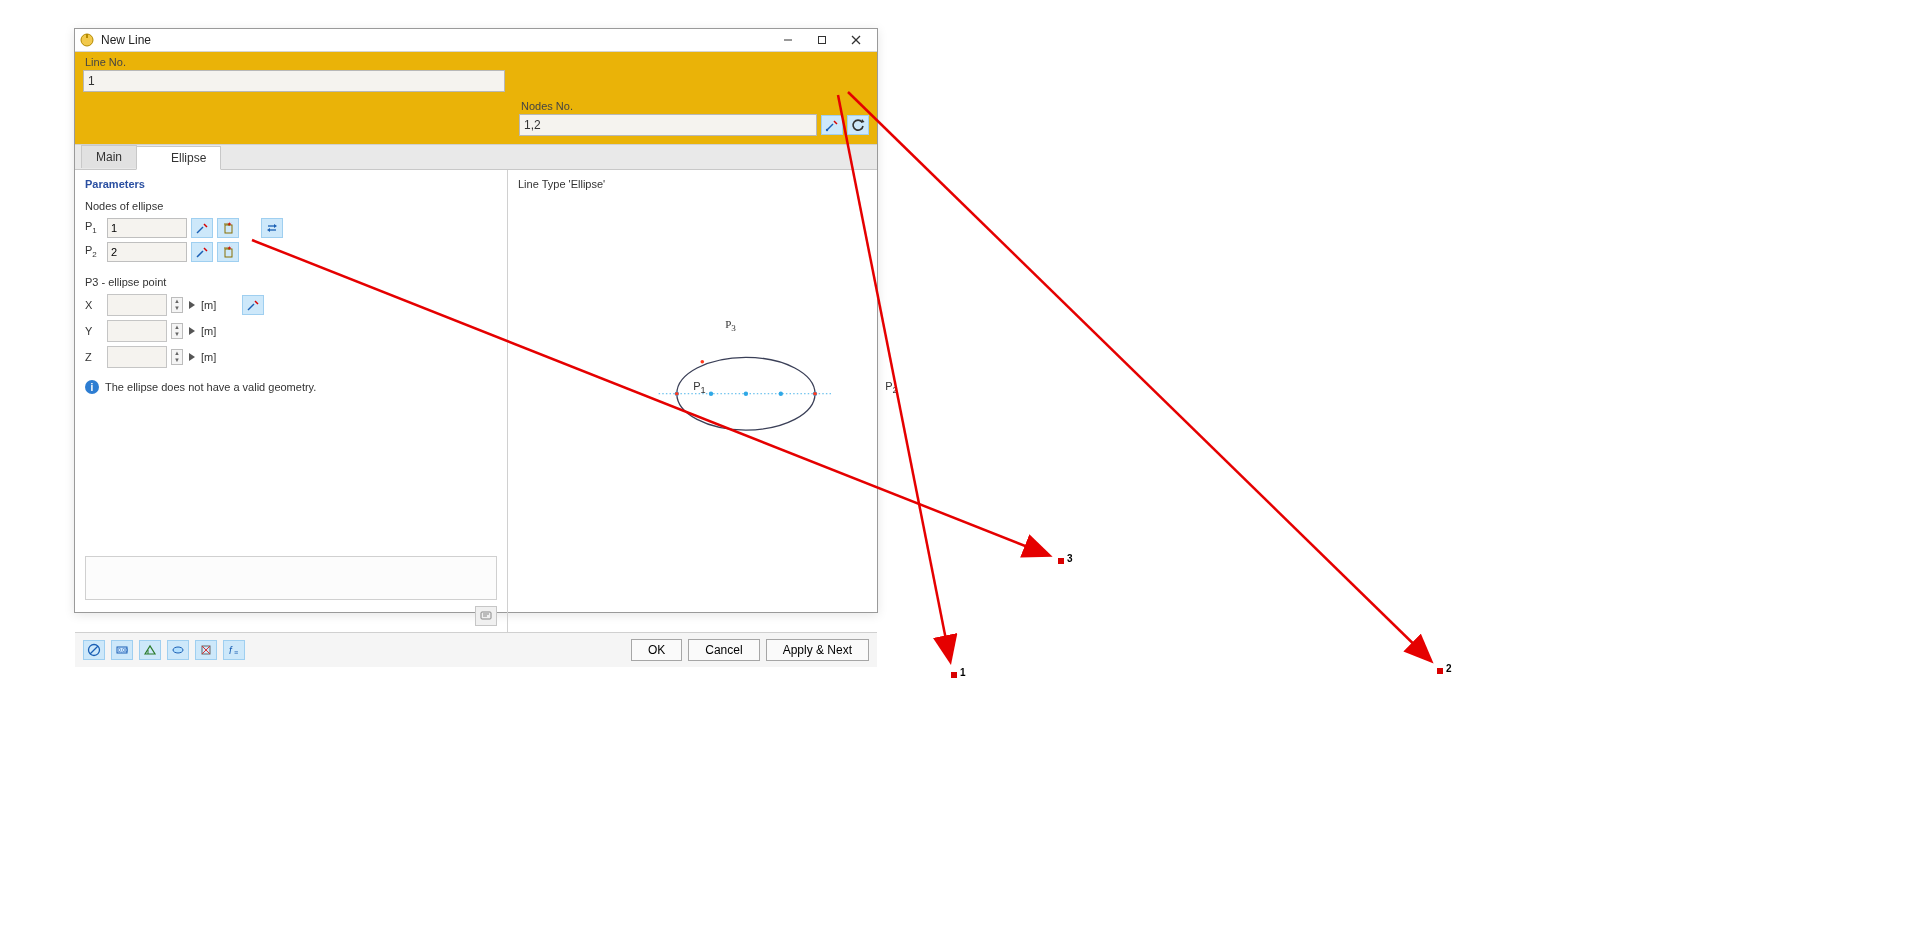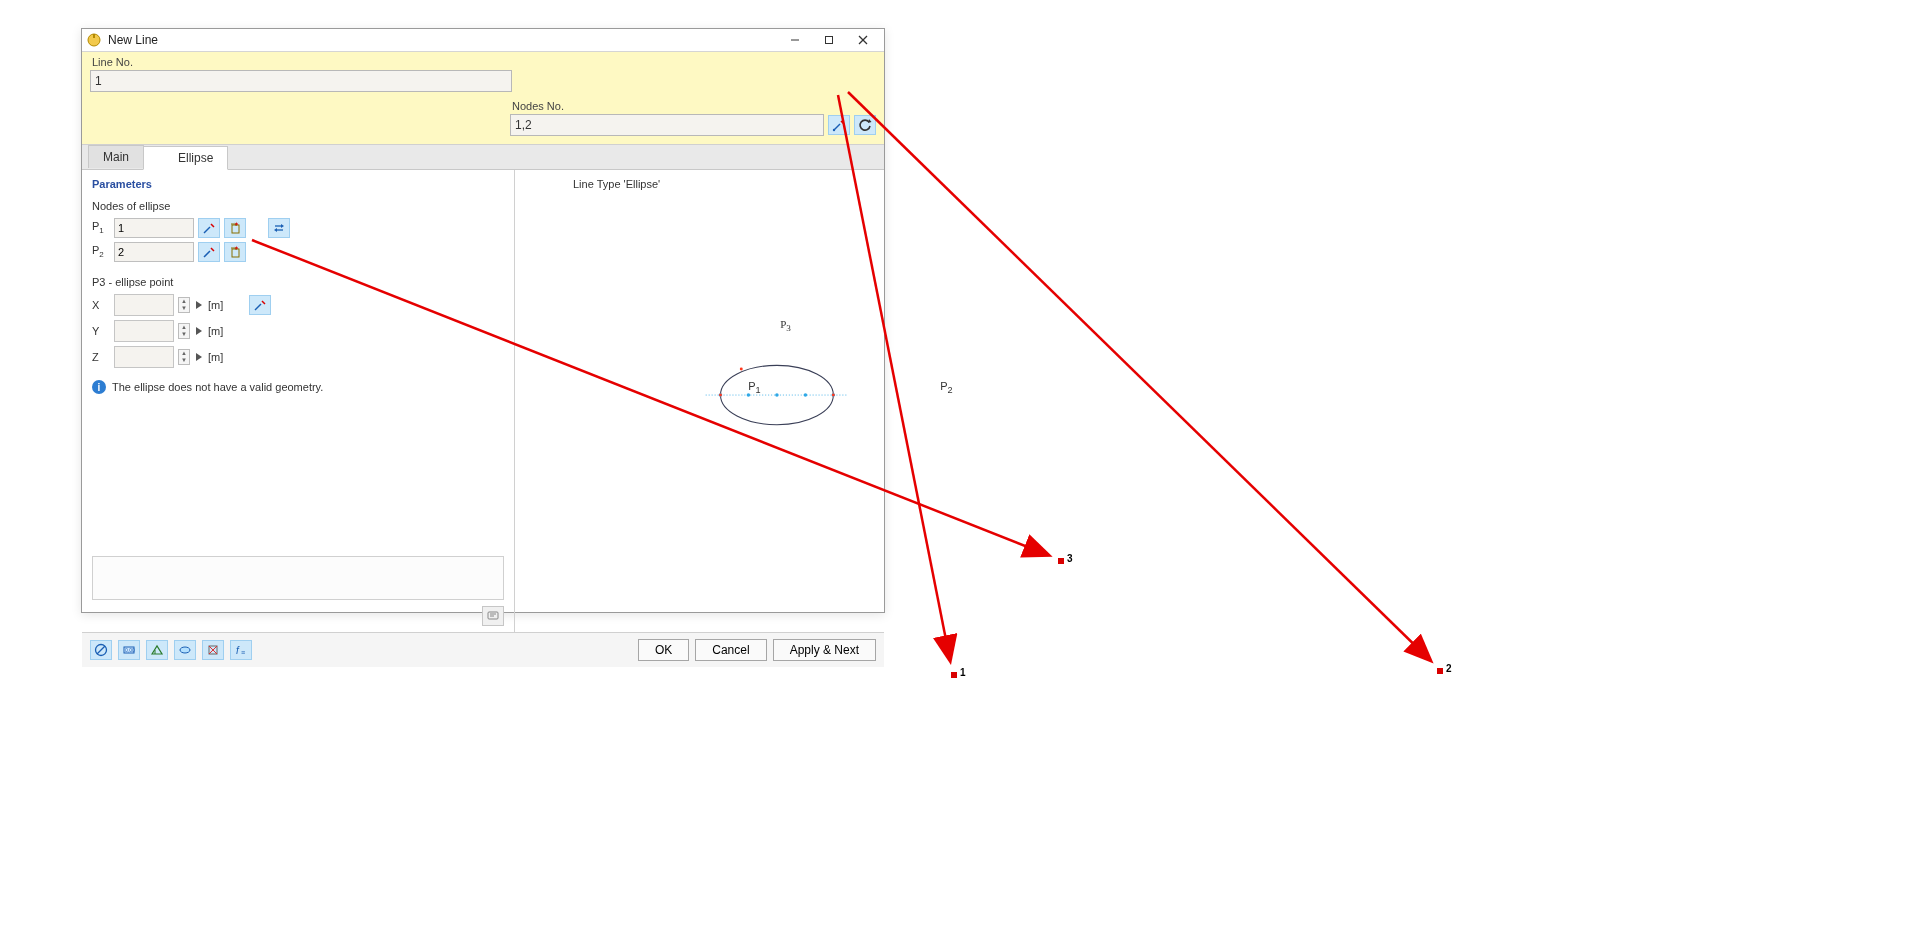--- a/index.html
+++ b/index.html
@@ -10,21 +10,21 @@
     background: #ffffff;
     font-family: "Segoe UI", Tahoma, Arial, sans-serif;
     font-size: 12px;
     color: #333;
     overflow: hidden;
   }
 
   
   .dialog {
     position: absolute;
-    left: 81px;
+    left: 74px;
     top: 28px;
     width: 802px;
     height: 583px;
     border: 1px solid #9a9a9a;
     background: #ffffff;
     box-shadow: 0 2px 10px rgba(0,0,0,0.10);
   }
 
   .titlebar {
     height: 22px;
@@ -51,24 +51,24 @@
   }
   .win-btn {
     width: 34px; height: 20px;
     display: flex; align-items: center; justify-content: center;
     color: #333;
   }
 
   
   .header-row {
     display: flex;
-    gap: 0;
+    gap: 16px;
     padding: 4px 8px 8px 8px;
     border-bottom: 1px solid #d0d0d0;
-    background: #fef9c3;
+    background: #eab308;
   }
   .hgroup {
     display: flex;
     flex-direction: column;
     gap: 2px;
   }
   .hgroup.left  { width: 420px; }
   .hgroup.right { flex: 1; margin-top: 44px; }
 
   .hgroup-label {
@@ -136,21 +136,20 @@
     border-bottom: 1px solid #ffffff;
     z-index: 2;
     top: 1px;
     padding-left: 34px;
   }
 
   
   .body-split {
     display: flex;
     height: 462px;
-    gap: 48px;
   }
   .left-pane {
     width: 432px;
     border-right: 1px solid #d0d0d0;
     display: flex;
     flex-direction: column;
   }
   .right-pane {
     flex: 1;
     display: flex;

